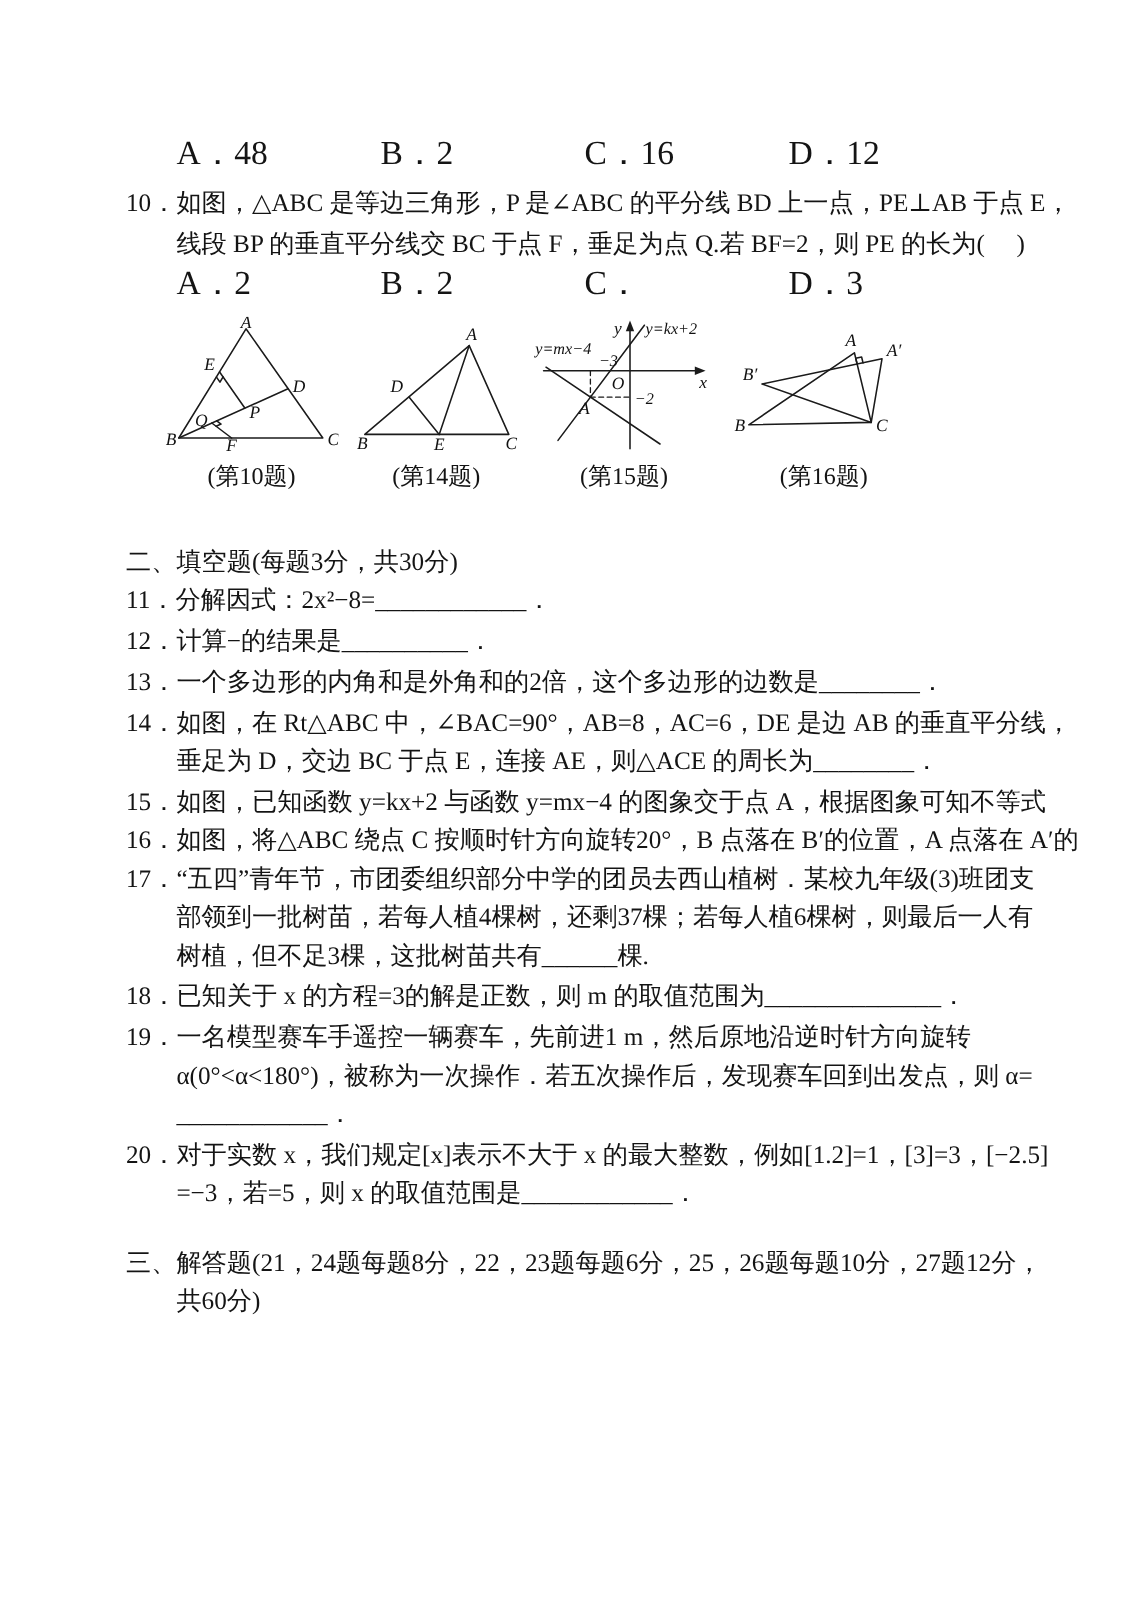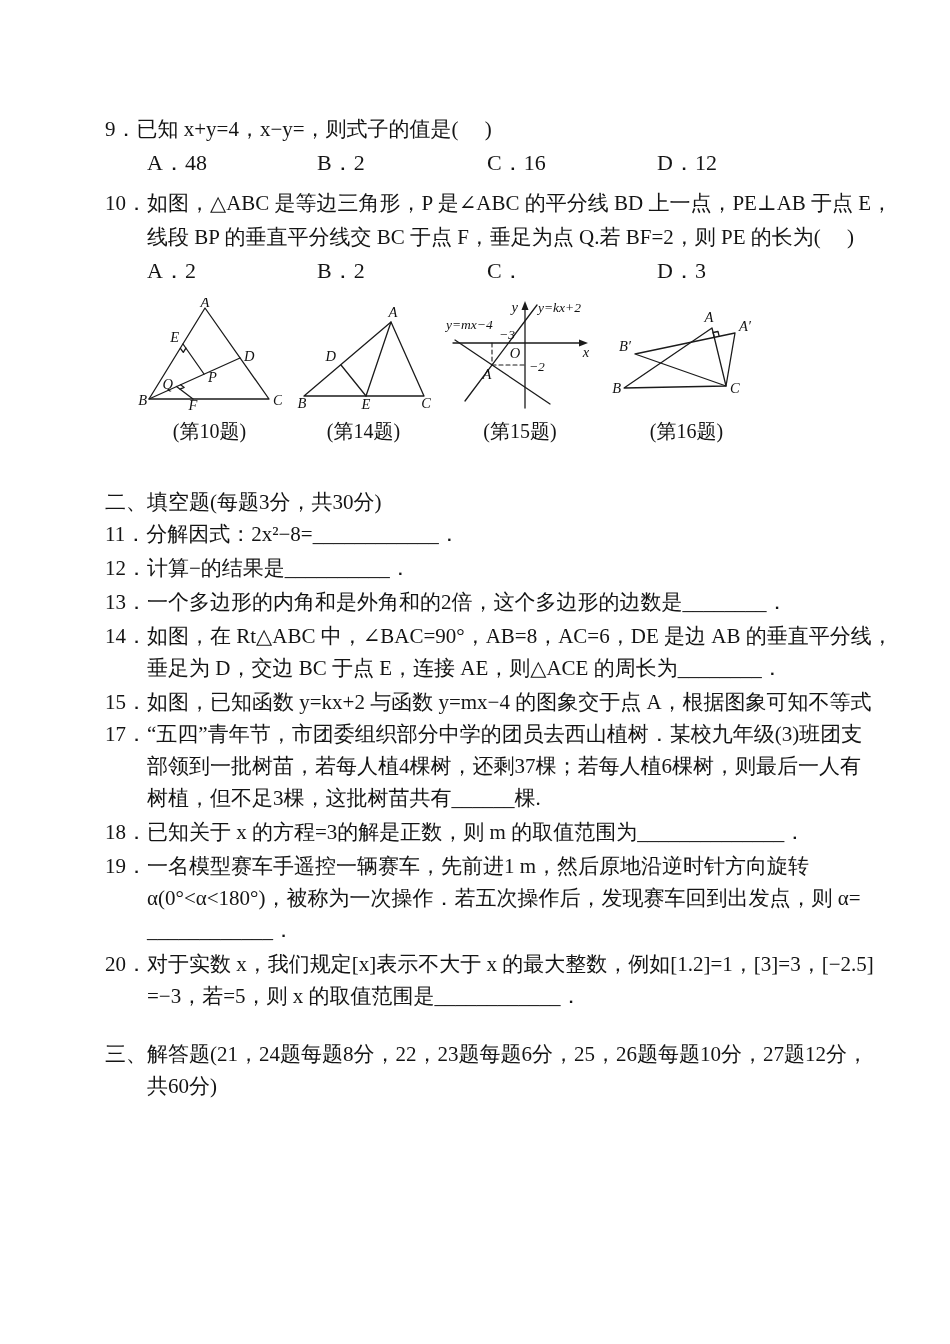--- a/index.html
+++ b/index.html
@@ -4,21 +4,21 @@
 <style>
   *{box-sizing:border-box}
   html,body{margin:0;padding:0}
   body{width:950px;height:1344px;background:#ffffff;color:#141414;
        font-family:"Liberation Serif","DejaVu Serif","DejaVu Sans",serif;}
   .page{position:relative;width:950px;height:1344px;padding:112px 50px 0 105px;overflow:hidden}
   .l{font-size:21px;line-height:34px}
   .q{padding-left:42px;text-indent:-42px}
   .cont{padding-left:42px}
   .mt6{margin-top:6px}
-  .opts{display:flex;padding-left:42px;font-size:22px;line-height:34px}
+  .opts{display:flex;padding-left:42px;font-size:28px;line-height:34px}
   .opts span{width:170px}
   .figrow{display:flex;gap:14px;margin:10px 0 0 32px;align-items:flex-start}
   figure{margin:0;display:flex;flex-direction:column;align-items:center}
   figcaption{font-size:20px;margin-top:10px;line-height:22px}
   svg{display:block}
   .stroke{stroke:#1b1b1b;stroke-width:1.3;fill:none;stroke-linecap:round;stroke-linejoin:round}
   .dash{stroke-dasharray:4 3;stroke-width:1.1}
   .arrow{fill:#1b1b1b;stroke:none}
   svg text{font-family:"Liberation Serif",serif;font-style:italic;font-size:14.5px;fill:#111;stroke:none}
   svg text.fn{font-size:13.5px}
@@ -31,21 +31,20 @@
   .q21 .lead{padding-left:0;text-indent:0}
   .parts{display:flex;margin-left:-20px;margin-top:4px}
   .parts .p1{width:433px}
 </style>
 </head>
 <body>
 
 <div class="page">
 
   <section>
-    <div class="l q"><span>9．</span><span>已知 x+y=4，x−y=，则式子的值是(&nbsp;&nbsp;&nbsp;&nbsp;&nbsp;)</span></div>
     <div class="opts">
       <span>A．48</span>
       <span>B．2</span>
       <span>C．16</span>
       <span>D．12</span>
     </div>
 
     <div class="l q mt6"><span>10．</span><span>如图，△ABC 是等边三角形，P 是∠ABC 的平分线 BD 上一点，PE⊥AB 于点 E，</span></div>
     <div class="l cont">线段 BP 的垂直平分线交 BC 于点 F，垂足为点 Q.若 BF=2，则 PE 的长为(&nbsp;&nbsp;&nbsp;&nbsp;&nbsp;)</div>
     <div class="opts">
@@ -137,20 +136,21 @@
 
     <div class="l q item"><span>12．</span><span>计算−的结果是__________．</span></div>
 
     <div class="l q item"><span>13．</span><span>一个多边形的内角和是外角和的2倍，这个多边形的边数是________．</span></div>
 
     <div class="l q"><span>14．</span><span>如图，在 Rt△ABC 中，∠BAC=90°，AB=8，AC=6，DE 是边 AB 的垂直平分线，</span></div>
     <div class="l cont item">垂足为 D，交边 BC 于点 E，连接 AE，则△ACE 的周长为________．</div>
 
     <div class="l q"><span>15．</span><span>如图，已知函数 y=kx+2 与函数 y=mx−4 的图象交于点 A，根据图象可知不等式</span></div>
 
+    <div class="l q"><span>16．</span><span>如图，将△ABC 绕点 C 按顺时针方向旋转20°，B 点落在 B′的位置，A 点落在 A′的</span></div>
 
     <div class="l q"><span>17．</span><span>“五四”青年节，市团委组织部分中学的团员去西山植树．某校九年级(3)班团支</span></div>
     <div class="l cont">部领到一批树苗，若每人植4棵树，还剩37棵；若每人植6棵树，则最后一人有</div>
     <div class="l cont item">树植，但不足3棵，这批树苗共有______棵.</div>
 
     <div class="l q item"><span>18．</span><span>已知关于 x 的方程=3的解是正数，则 m 的取值范围为______________．</span></div>
 
     <div class="l q"><span>19．</span><span>一名模型赛车手遥控一辆赛车，先前进1 m，然后原地沿逆时针方向旋转</span></div>
     <div class="l cont">α(0°&lt;α&lt;180°)，被称为一次操作．若五次操作后，发现赛车回到出发点，则 α=</div>
     <div class="l cont item">____________．</div>

